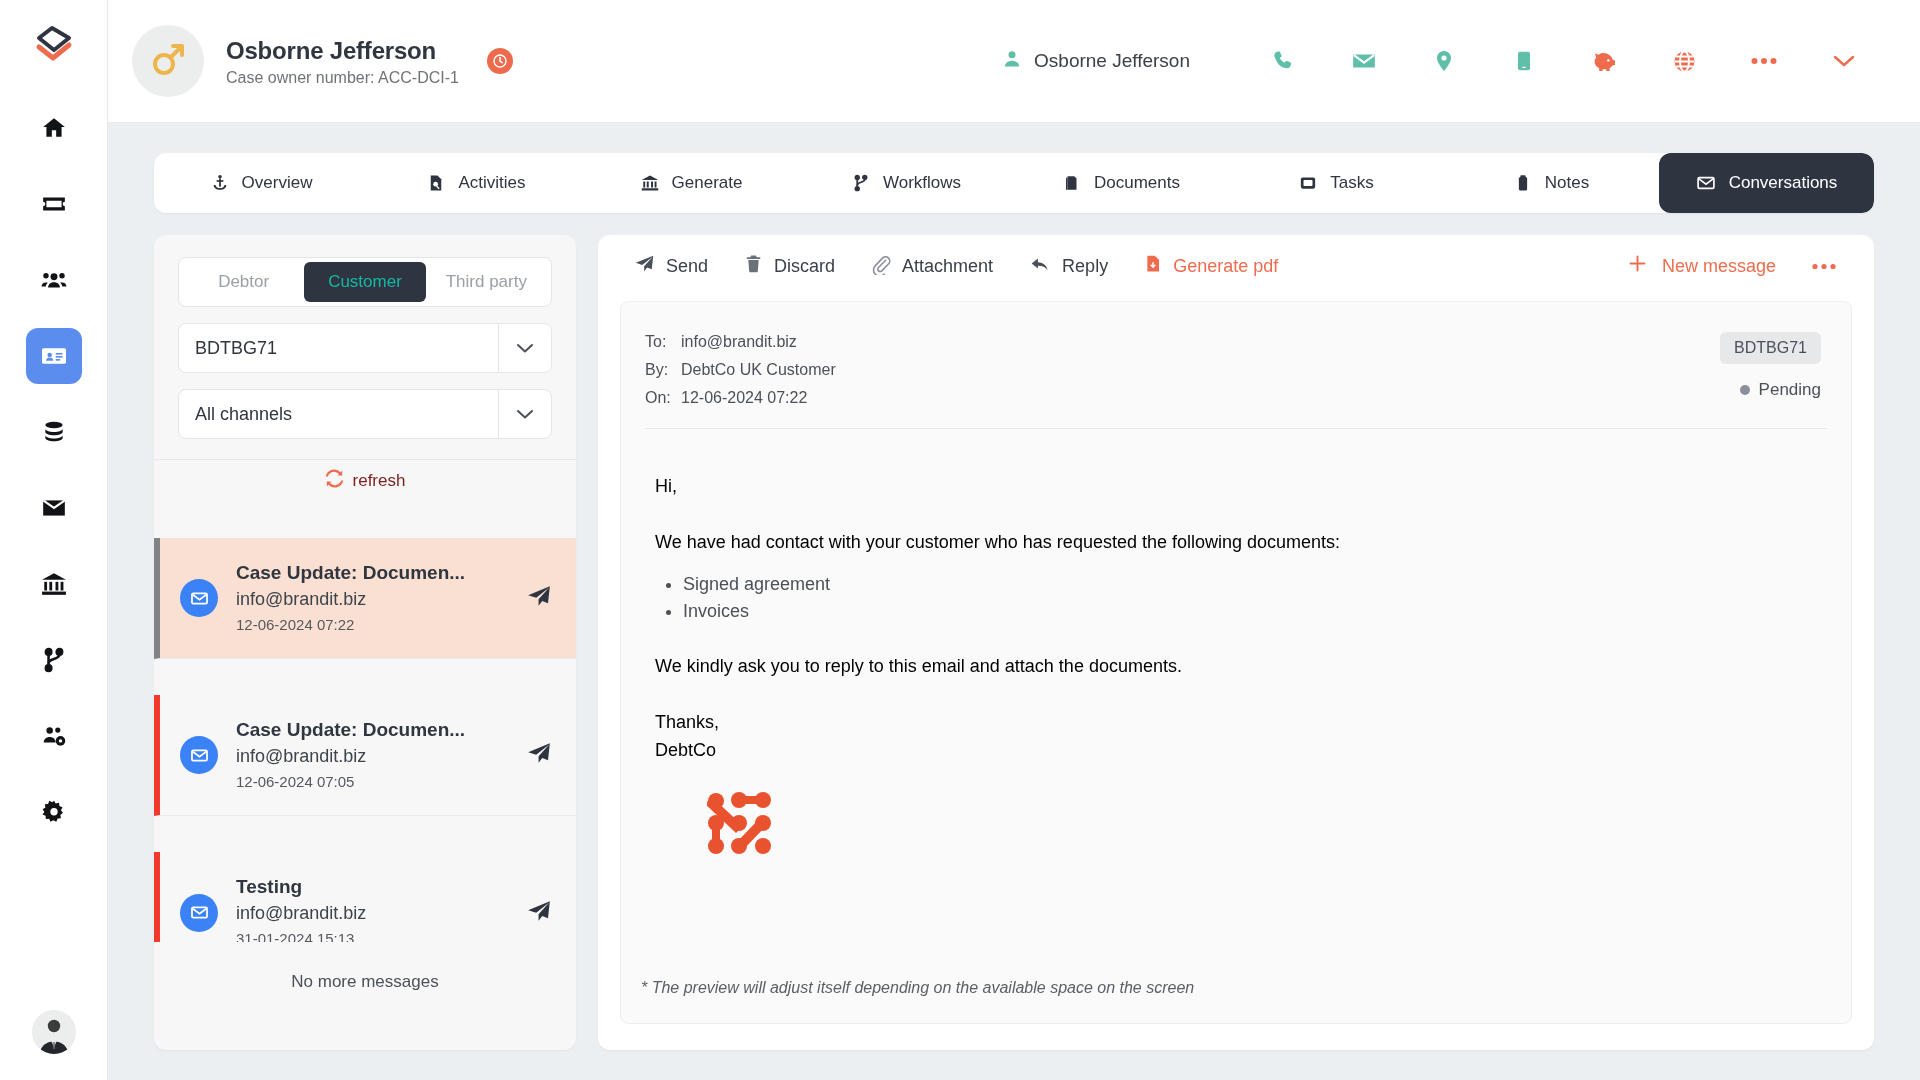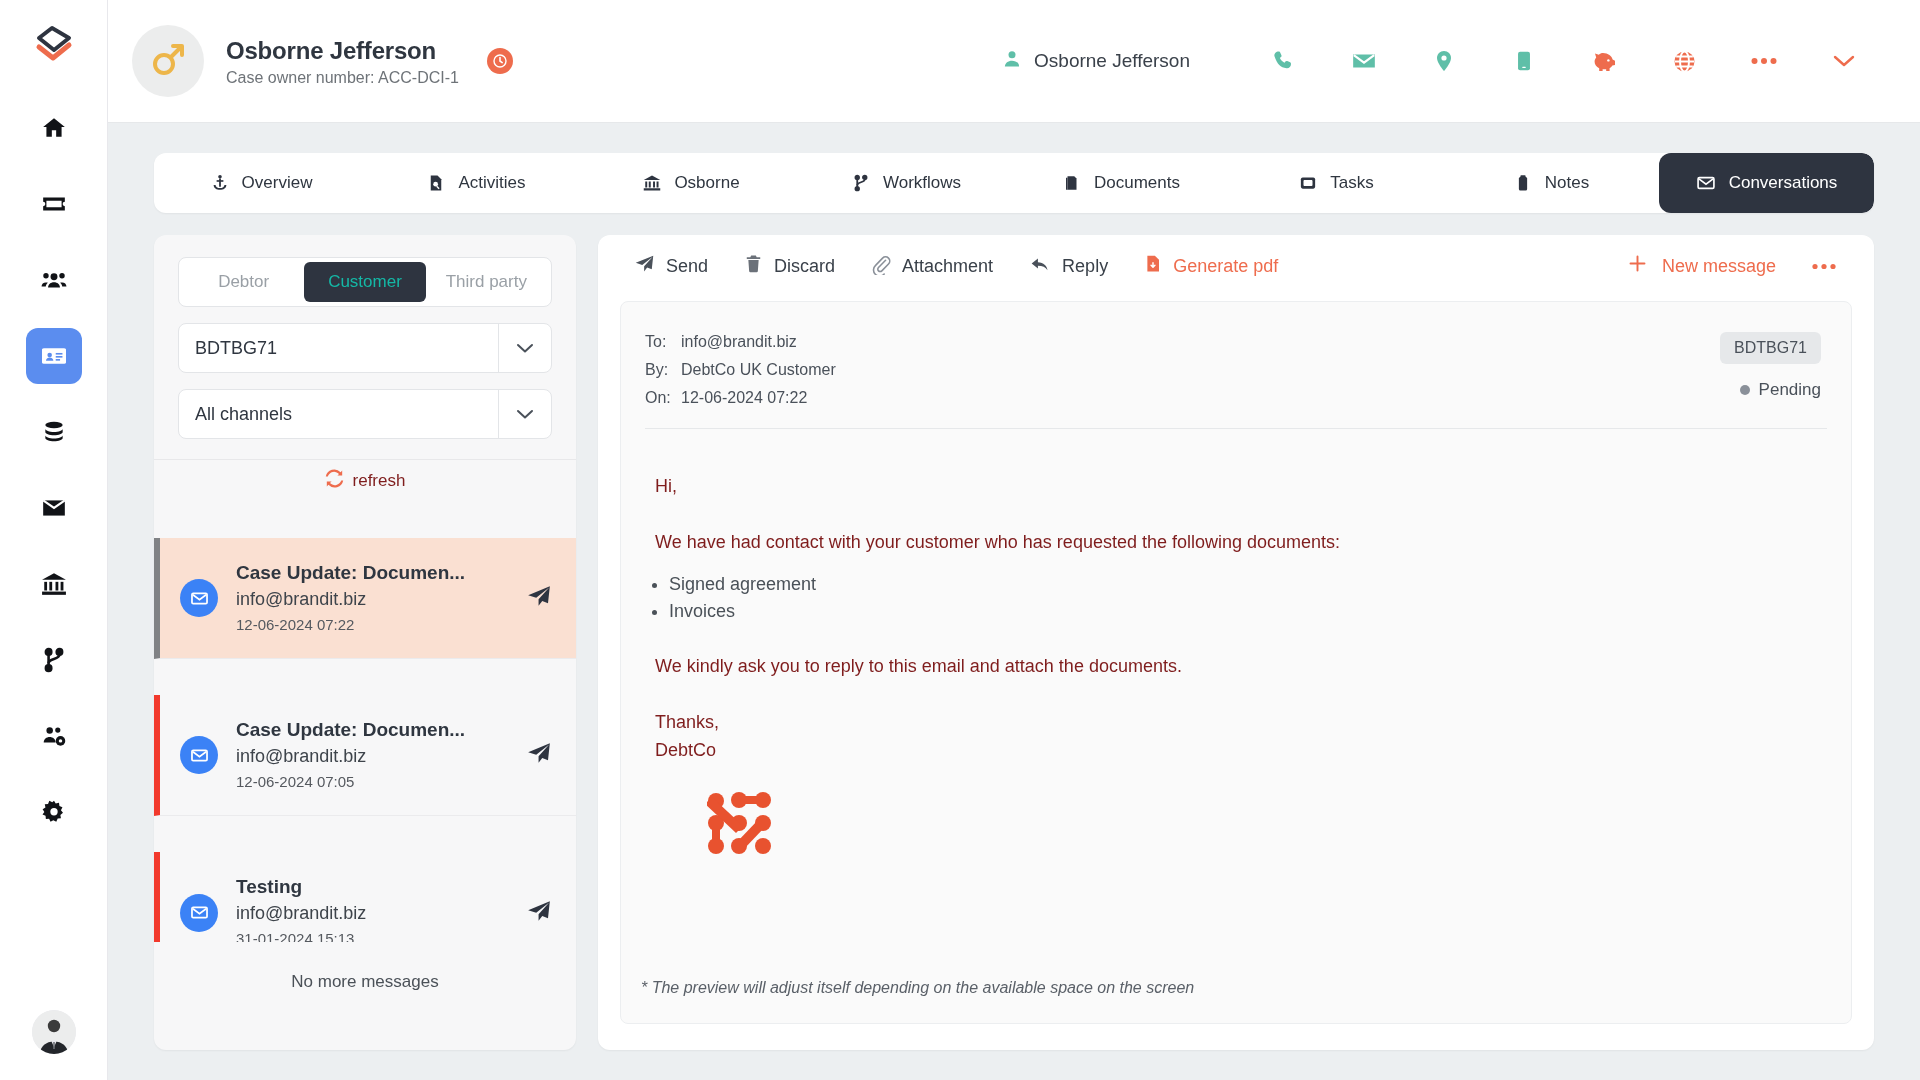--- a/index.html
+++ b/index.html
@@ -192,22 +192,22 @@
   .refbadge {
     background: #e6e8ea; color: #4a515a;
     border-radius: 6px; padding: 7px 14px; font-size: 16px;
   }
   .statusrow { display: flex; align-items: center; gap: 9px; margin-top: 16px; font-size: 17px; color: #4a515a; }
   .statusdot { width: 10px; height: 10px; border-radius: 50%; background: #8a9099; }
 
   .maildivider { height: 1px; background: #e6e8ea; margin: 0 24px; }
 
   .mailbody { padding: 44px 30px 0 34px; flex: 1 1 auto; overflow: hidden; }
-  .mailbody p { font-size: 18px; color: #7f1d1d; line-height: 1.55; margin-bottom: 28px; }
-  .mailbody ul { margin: -14px 0 28px 14px; }
+  .mailbody p { font-size: 18px; color: #000000; line-height: 1.55; margin-bottom: 28px; }
+  .mailbody ul { margin: -14px 0 28px 28px; }
   .mailbody li { font-size: 18px; color: #4a5158; line-height: 1.5; }
   .sig { margin-top: 24px; }
   .brandlogo { margin: 24px 0 18px 52px; }
   .mailfoot {
     font-size: 16px; font-style: italic; color: #5a6068;
     padding: 8px 30px 26px 20px;
   }
 </style>
 </head>
 <body>
@@ -465,21 +465,21 @@
           <span class="tabicon">
             <svg width="18" height="18" viewBox="0 0 24 24" fill="#2e3440">
                 <path d="M12 2 L23 8 H1 Z"></path>
                 <rect x="3" y="10" width="2.6" height="8"></rect>
                 <rect x="7.7" y="10" width="2.6" height="8"></rect>
                 <rect x="13.4" y="10" width="2.6" height="8"></rect>
                 <rect x="18.1" y="10" width="2.6" height="8"></rect>
                 <rect x="1" y="19" width="22" height="3"></rect>
               </svg>
           </span>
-          <span>Osborne</span>
+          <span>Generate</span>
         </div>
 
         <div class="tab">
           <span class="tabicon">
             <svg width="18" height="18" viewBox="0 0 24 24" fill="none" stroke="#2e3440" stroke-width="2.4">
                 <circle cx="7" cy="4.5" r="2.4" fill="#2e3440"></circle>
                 <circle cx="17" cy="4.5" r="2.4" fill="#2e3440"></circle>
                 <circle cx="7" cy="19.5" r="2.4" fill="#2e3440"></circle>
                 <path d="M7 7v12"></path>
                 <path d="M17 7c0 5-10 3-10 8"></path>

